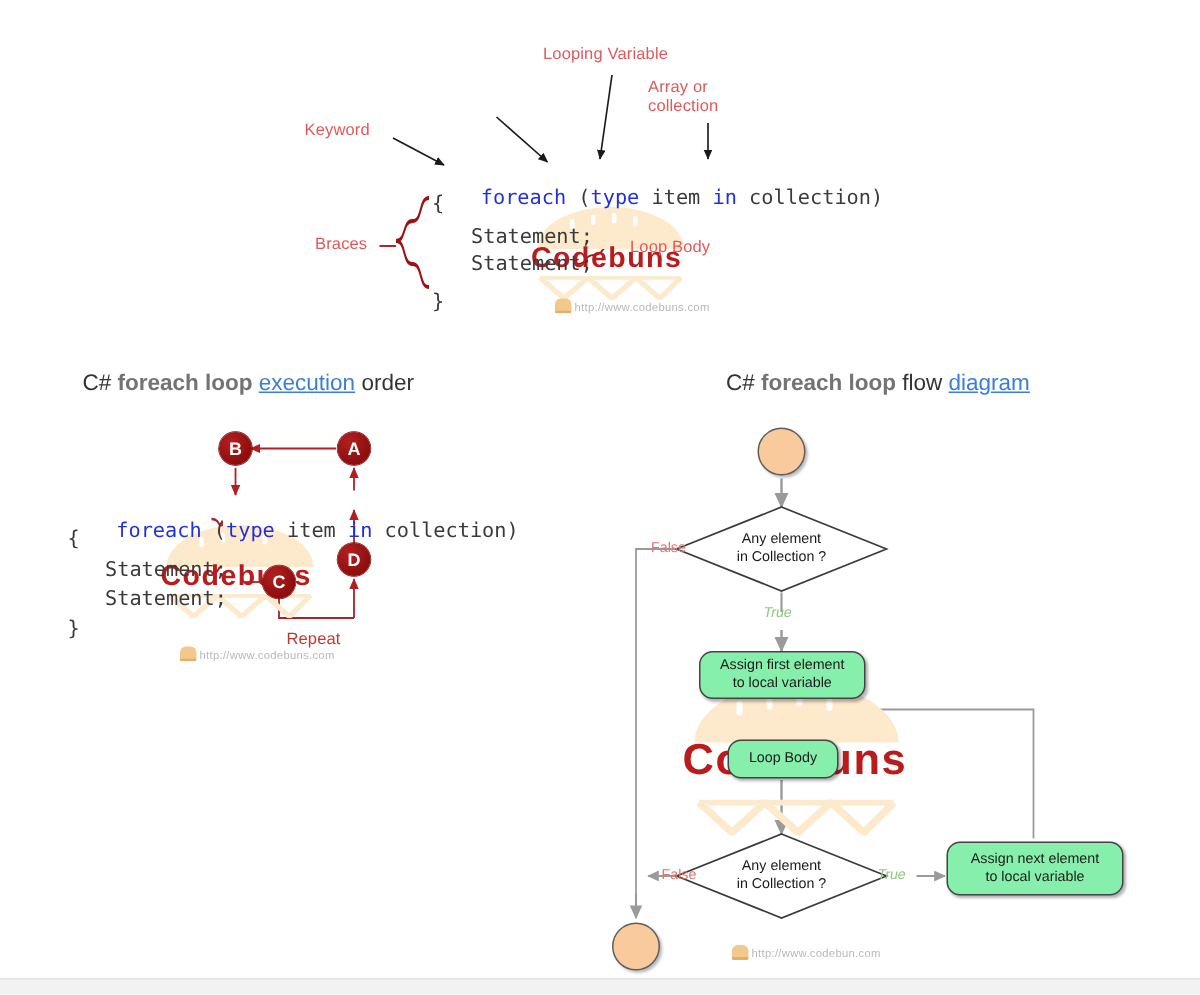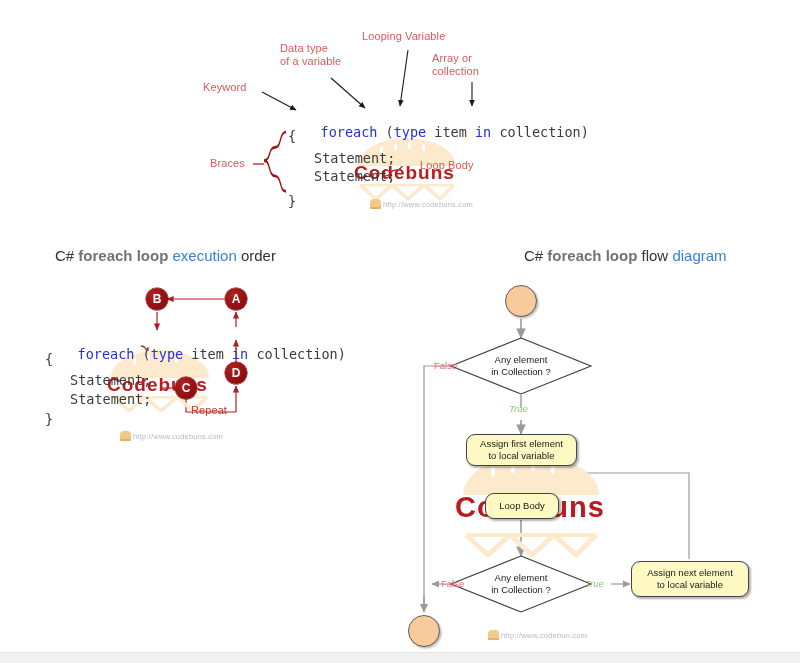--- a/index.html
+++ b/index.html
@@ -20,21 +20,21 @@
     position:absolute;
     color:#d9534f;
     color:#e0585b;
     font-size:11px;
     line-height:13px;
     text-align:left;
     white-space:pre-line;
     font-family:"Liberation Sans", sans-serif;
     letter-spacing:0.1px;
   }
-  .anno.red2{color:#c0392b;}
+  .anno.red2{color:#c0392b;margin-top:16px;}
 
   
   .code{
     position:absolute;
     font-family:"DejaVu Sans Mono","Liberation Mono",monospace;
     font-size:13.5px;
     color:#3a3a3a;
     white-space:pre;
     letter-spacing:0px;
   }
@@ -42,21 +42,21 @@
 
   
   .sect-title{
     position:absolute;
     font-size:15px;
     color:#333333;
     font-family:"Liberation Sans", sans-serif;
     white-space:nowrap;
   }
   .sect-title b{font-weight:bold;color:#737373;}
-  .sect-title .lnk{color:#3a7fd5;}
+  .sect-title .lnk{color:#3a7fd5;text-decoration:underline;}
 
   
   .wm{position:absolute;opacity:1;pointer-events:none;}
   .wm-text{
     font-family:"Liberation Sans", sans-serif;
     font-weight:bold;
     color:#b91c1c;
     letter-spacing:1px;
     white-space:nowrap;
   }
@@ -101,21 +101,21 @@
     width:32px;height:32px;border-radius:50%;
     background:#f9cb9c;
     border:1.4px solid #5e5e5e;
     box-shadow:1.5px 1.5px 2px rgba(0,0,0,0.28);
     box-sizing:border-box;
   }
   .fc-box{
     position:absolute;
     border:1.3px solid #444;
     border-radius:9px;
-    background:#fef9c3;
+    background:#86efac;
     box-shadow:1.5px 1.5px 2px rgba(0,0,0,0.3);
     display:flex;align-items:center;justify-content:center;
     text-align:center;
     font-size:9.5px;
     line-height:12px;
     color:#1a1a1a;
     box-sizing:border-box;
     font-family:"Liberation Sans", sans-serif;
   }
   .fc-diamond-wrap{position:absolute;}
@@ -226,22 +226,20 @@
     <div class="bun-seed" style="left:70px;top:6px;width:3px;height:7px;"></div>
     <div class="wm-text" style="position:absolute;left:2px;top:24px;font-size:19px;">Codebuns</div>
     <svg style="position:absolute;left:6px;top:46px;" width="98" height="16">
       <path d="M0,0 L98,0 L98,16 L0,16 Z" fill="none"></path>
       <path d="M2,1 L18,15 L34,1 L50,15 L66,1 L82,15 L96,1" stroke="#fdeacd" stroke-width="3.5" fill="none"></path>
       <path d="M2,1 L96,1" stroke="#fdeacd" stroke-width="3" fill="none"></path>
     </svg>
   </div>
 
   <div class="anno" style="left:203px;top:81px;width:68px;">Keyword</div>
-  <div class="anno" style="left:280px;top:42px;width:88px;">Data type
-of a variable</div>
   <div class="anno" style="left:362px;top:30px;width:110px;">Looping Variable</div>
   <div class="anno" style="left:432px;top:52px;width:80px;">Array or
 collection</div>
   <div class="anno" style="left:210px;top:157px;width:44px;">Braces</div>
   <div class="anno" style="left:420px;top:159px;width:62px;text-align:left;">Loop Body</div>
 
   <div class="code" style="left:288px;top:108px;">
     <span class="kw">foreach</span><span> (</span><span class="kw">type</span><span> item </span><span class="kw">in</span><span> collection)</span>
   </div>
   <div class="code" style="left:288px;top:128px;">{</div>
@@ -249,21 +247,21 @@
   <div class="code" style="left:314px;top:168px;">Statement;</div>
   <div class="code" style="left:288px;top:193px;">}</div>
 
   <div class="credit-logo" style="left:370px;top:199px;"></div>
   <div class="credit" style="left:383px;top:200px;">http://www.codebuns.com</div>
 
   <div class="sect-title" style="left:55px;top:247px;">
     <span>C# </span><b>foreach loop </b><span class="lnk">execution</span><span> order</span>
   </div>
 
-  <div class="sect-title" style="left:484px;top:247px;margin-left:40px;">
+  <div class="sect-title" style="left:484px;top:247px;">
     <span>C# </span><b>foreach loop </b><span>flow </span><span class="lnk">diagram</span>
   </div>
 
   <div class="wm" style="left:105px;top:350px;width:110px;height:70px;">
     <div class="bun-top" style="left:6px;top:0px;width:98px;height:28px;"></div>
     <div class="bun-seed" style="left:28px;top:8px;width:3px;height:7px;"></div>
     <div class="bun-seed" style="left:42px;top:5px;width:3px;height:7px;"></div>
     <div class="bun-seed" style="left:56px;top:4px;width:3px;height:7px;"></div>
     <div class="bun-seed" style="left:70px;top:6px;width:3px;height:7px;"></div>
     <div class="wm-text" style="position:absolute;left:2px;top:24px;font-size:19px;">Codebuns</div>

